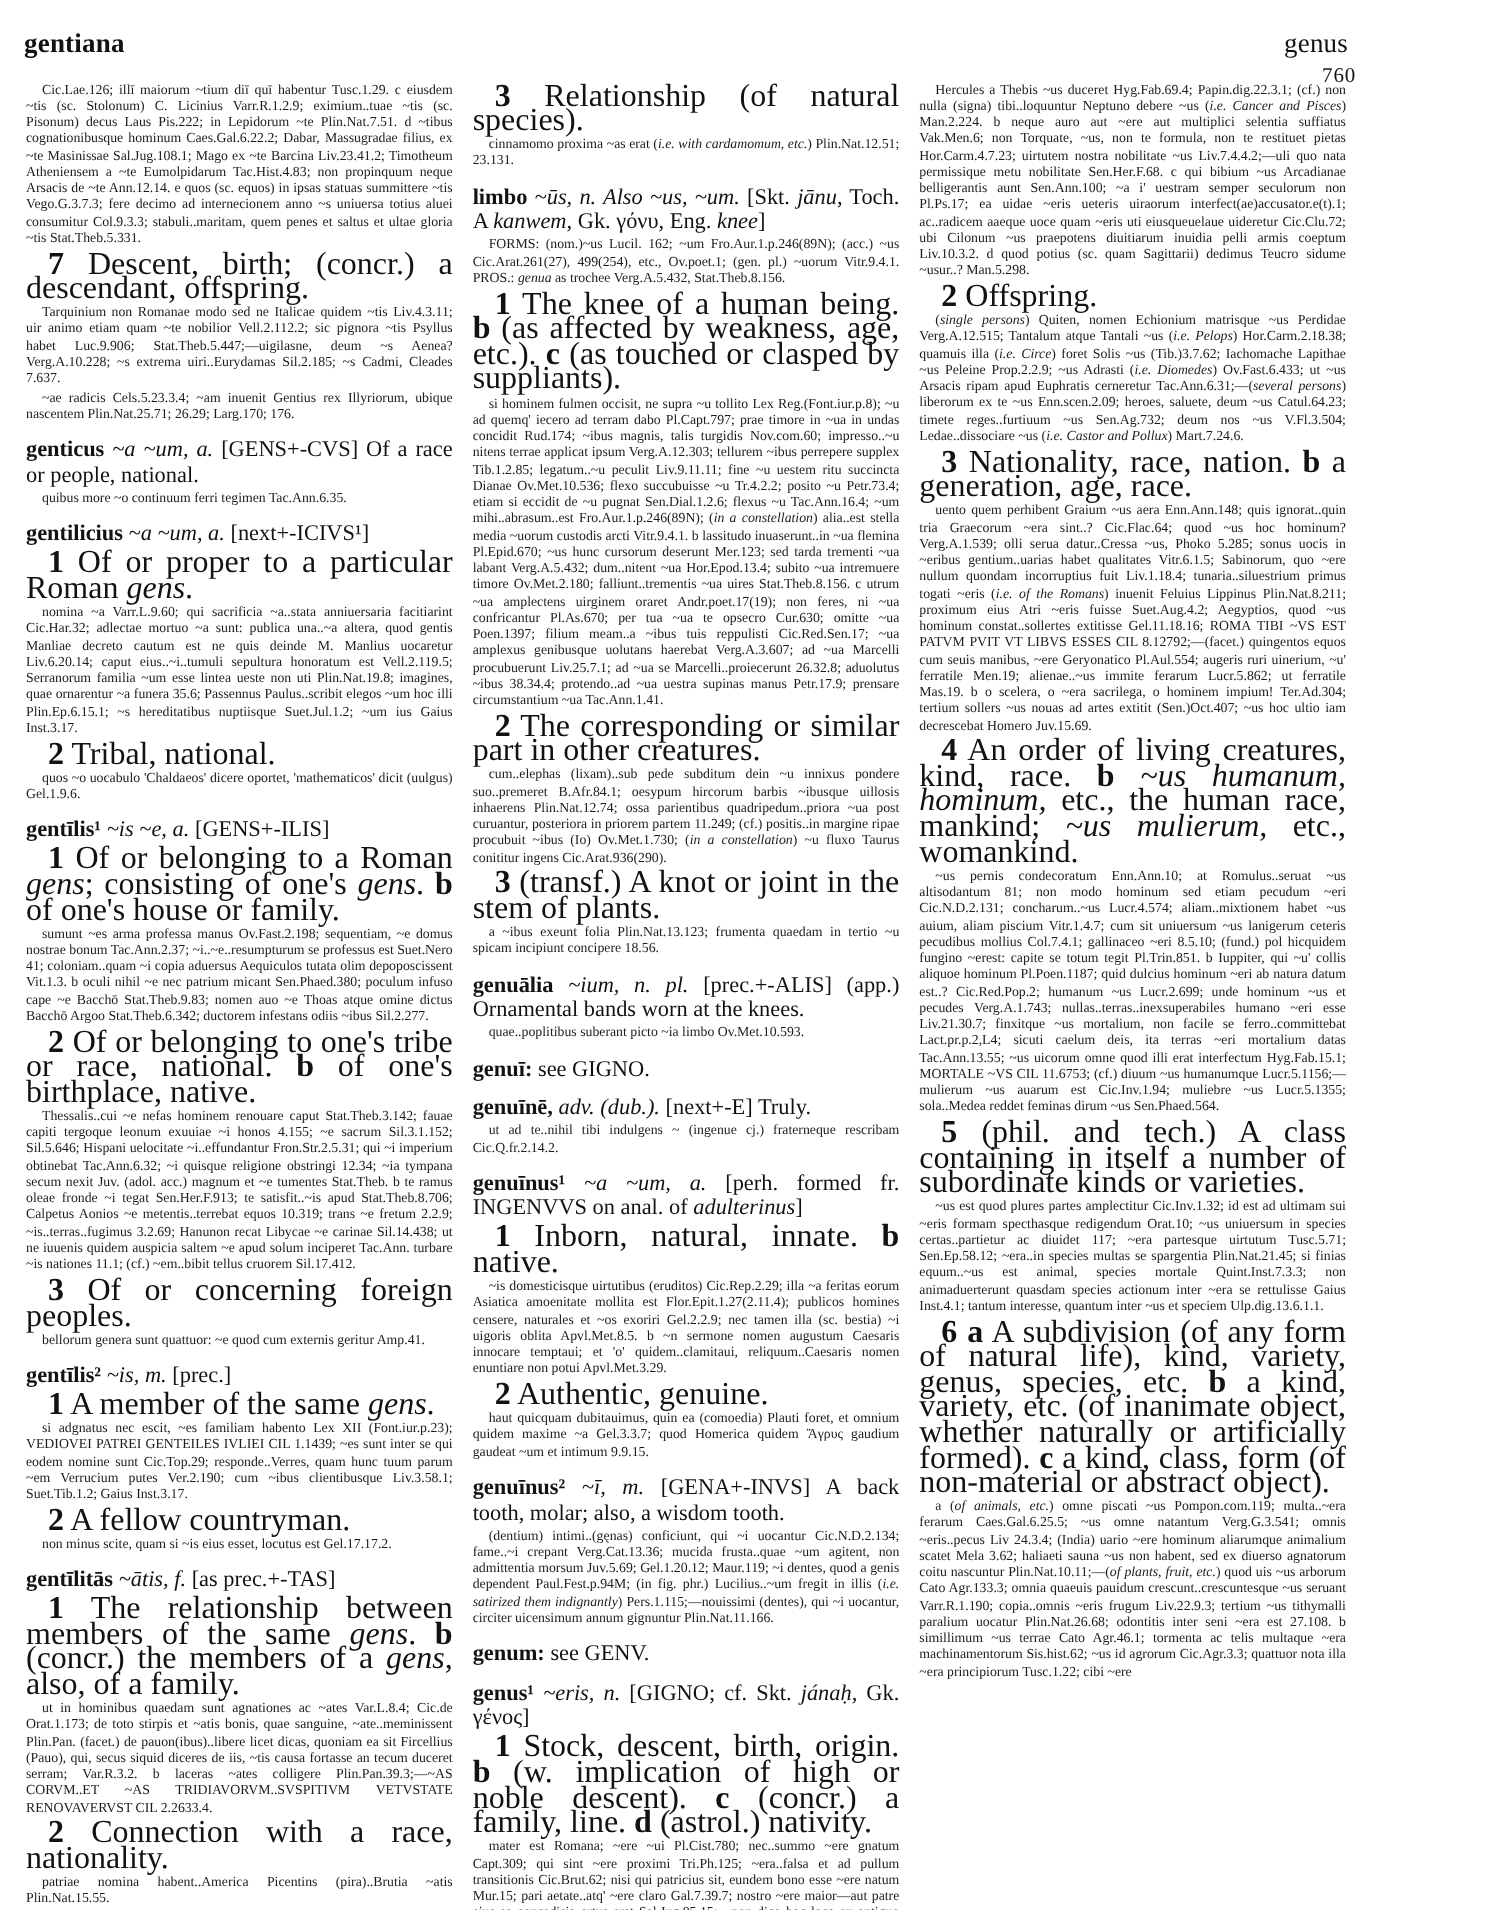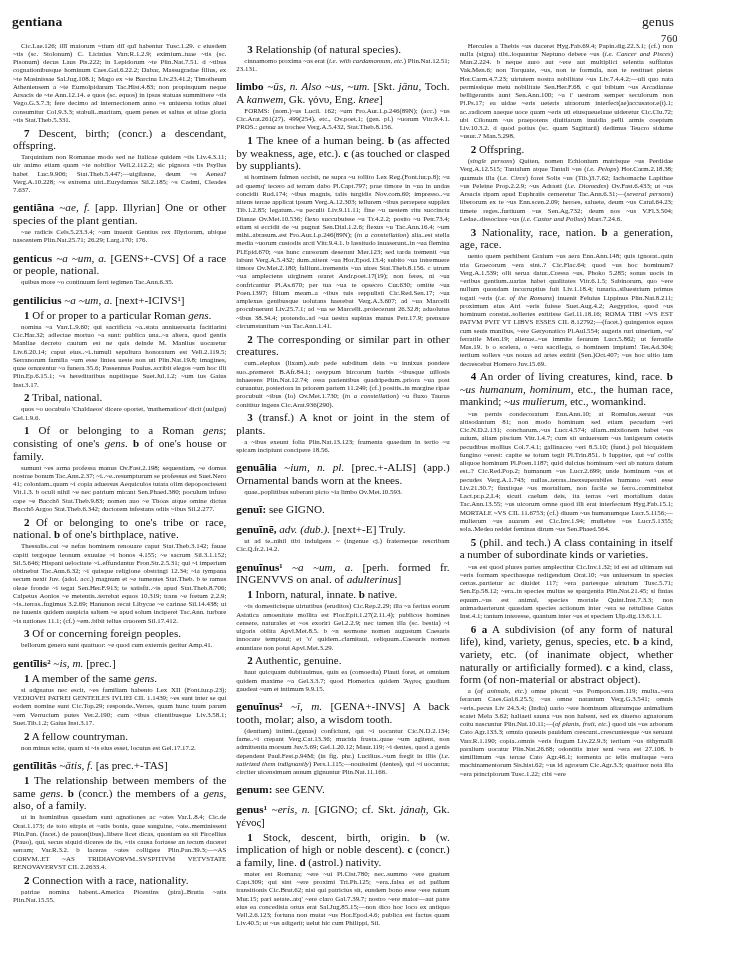--- a/index.html
+++ b/index.html
@@ -16,21 +16,21 @@
   .runhead .folio{position:absolute;left:0;right:0;top:19px;text-align:right;font-size:10.5px;letter-spacing:.4px;}
   .runhead .rhs{position:absolute;right:4px;top:0;font-weight:normal;font-size:13.5px;letter-spacing:.1px;}
 
   
   .cols{display:flex;gap:0;align-items:stretch;height:915px;}
   .col{width:244px;box-sizing:border-box;padding:0 5px;overflow:hidden;}
   .col.c2{border-left:0px;}
   .hw{font-weight:bold;font-size:11.2px;}
   .hwline{font-size:11.2px;line-height:12.6px;margin-top:7px;text-align:justify;}
   .hwline .gram{font-style:italic;margin-top:24px;}
-  .defn{font-size:11px;line-height:12.6px;text-align:justify;margin-top:2.5px;text-indent:11px;}
+  .defn{font-size:16px;line-height:12.6px;text-align:justify;margin-top:2.5px;text-indent:11px;}
   .defn .num{font-weight:bold;}
   .defn i{font-style:italic;}
   .cit{font-size:6.9px;line-height:8.25px;text-align:justify;margin-top:1.5px;text-indent:8px;
        color:#1b1b1b;font-family:"Liberation Serif","DejaVu Serif",serif;}
   .cit i{font-style:italic;}
   .gap{height:5px;}
 
   
   .page{ -webkit-font-smoothing:antialiased; }
 </style>
@@ -43,29 +43,29 @@
     <div class="lhs">gentiana</div>
     <div class="folio">760</div>
     <div class="rhs">genus</div>
   </div>
 
   <div class="cols">
     <div class="col c1">
         <div class="cit">Cic.Lae.126; illī maiorum ~tium diī quī habentur Tusc.1.29.   c eiusdem ~tis (sc. Stolonum) C. Licinius Varr.R.1.2.9; eximium..tuae ~tis (sc. Pisonum) decus Laus Pis.222; in Lepidorum ~te Plin.Nat.7.51.   d ~tibus cognationibusque hominum Caes.Gal.6.22.2; Dabar, Massugradae filius, ex ~te Masinissae Sal.Jug.108.1; Mago ex ~te Barcina Liv.23.41.2; Timotheum Atheniensem a ~te Eumolpidarum Tac.Hist.4.83; non propinquum neque Arsacis de ~te Ann.12.14.   e quos (sc. equos) in ipsas statuas summittere ~tis Vego.G.3.7.3; fere decimo ad internecionem anno ~s uniuersa totius aluei consumitur Col.9.3.3; stabuli..maritam, quem penes et saltus et ultae gloria ~tis Stat.Theb.5.331.</div>
         <div class="defn"><span class="num">7</span> <span>Descent, birth; (concr.) a descendant, offspring.</span></div>
         <div class="cit">Tarquinium non Romanae modo sed ne Italicae quidem ~tis Liv.4.3.11; uir animo etiam quam ~te nobilior Vell.2.112.2; sic pignora ~tis Psyllus habet Luc.9.906; Stat.Theb.5.447;—uigilasne, deum ~s Aenea? Verg.A.10.228; ~s extrema uiri..Eurydamas Sil.2.185; ~s Cadmi, Cleades 7.637.</div>
-        <div class="hwline"><span class="hw">gentiāna</span> <span class="gram">~ae, f.</span> <span class="etym">[app. Illyrian]</span> <span>One or other species of the plant gentian.</span></div>
         <div class="cit">~ae radicis Cels.5.23.3.4; ~am inuenit Gentius rex Illyriorum, ubique nascentem Plin.Nat.25.71; 26.29; Larg.170; 176.</div>
         <div class="hwline"><span class="hw">genticus</span> <span class="gram">~a ~um, a.</span> <span class="etym">[GENS+-CVS]</span> <span>Of a race or people, national.</span></div>
         <div class="cit">quibus more ~o continuum ferri tegimen Tac.Ann.6.35.</div>
         <div class="hwline"><span class="hw">gentilicius</span> <span class="gram">~a ~um, a.</span> <span class="etym">[next+-ICIVS¹]</span></div>
         <div class="defn"><span class="num">1</span> <span>Of or proper to a particular Roman <i>gens</i>.</span></div>
         <div class="cit">nomina ~a Varr.L.9.60; qui sacrificia ~a..stata anniuersaria facitiarint Cic.Har.32; adlectae mortuo ~a sunt: publica una..~a altera, quod gentis Manliae decreto cautum est ne quis deinde M. Manlius uocaretur Liv.6.20.14; caput eius..~i..tumuli sepultura honoratum est Vell.2.119.5; Serranorum familia ~um esse lintea ueste non uti Plin.Nat.19.8; imagines, quae ornarentur ~a funera 35.6; Passennus Paulus..scribit elegos ~um hoc illi Plin.Ep.6.15.1; ~s hereditatibus nuptiisque Suet.Jul.1.2; ~um ius Gaius Inst.3.17.</div>
         <div class="defn"><span class="num">2</span> <span>Tribal, national.</span></div>
         <div class="cit">quos ~o uocabulo 'Chaldaeos' dicere oportet, 'mathematicos' dicit (uulgus) Gel.1.9.6.</div>
+        <div class="hwline"><span class="hw">gentīlis¹</span> <span class="gram">~is ~e, a.</span> <span class="etym">[GENS+-ILIS]</span></div>
         <div class="defn"><span class="num">1</span> <span>Of or belonging to a Roman <i>gens</i>; consisting of one's <i>gens</i>.  <b>b</b> of one's house or family.</span></div>
         <div class="cit">sumunt ~es arma professa manus Ov.Fast.2.198; sequentiam, ~e domus nostrae bonum Tac.Ann.2.37; ~i..~e..resumpturum se professus est Suet.Nero 41; coloniam..quam ~i copia aduersus Aequiculos tutata olim depoposcissent Vit.1.3.   b oculi nihil ~e nec patrium micant Sen.Phaed.380; poculum infuso cape ~e Bacchō Stat.Theb.9.83; nomen auo ~e Thoas atque omine dictus Bacchō Argoo Stat.Theb.6.342; ductorem infestans odiis ~ibus Sil.2.277.</div>
         <div class="defn"><span class="num">2</span> <span>Of or belonging to one's tribe or race, national.  <b>b</b> of one's birthplace, native.</span></div>
         <div class="cit">Thessalis..cui ~e nefas hominem renouare caput Stat.Theb.3.142; fauae capiti tergoque leonum exuuiae ~i honos 4.155; ~e sacrum Sil.3.1.152; Sil.5.646; Hispani uelocitate ~i..effundantur Fron.Str.2.5.31; qui ~i imperium obtinebat Tac.Ann.6.32; ~i quisque religione obstringi 12.34; ~ia tympana secum nexit Juv. (adol. acc.) magnum et ~e tumentes Stat.Theb.   b te ramus oleae fronde ~i tegat Sen.Her.F.913; te satisfit..~is apud Stat.Theb.8.706; Calpetus Aonios ~e metentis..terrebat equos 10.319; trans ~e fretum 2.2.9; ~is..terras..fugimus 3.2.69; Hanunon recat Libycae ~e carinae Sil.14.438; ut ne iuuenis quidem auspicia saltem ~e apud solum inciperet Tac.Ann. turbare ~is nationes 11.1; (cf.) ~em..bibit tellus cruorem Sil.17.412.</div>
         <div class="defn"><span class="num">3</span> <span>Of or concerning foreign peoples.</span></div>
         <div class="cit">bellorum genera sunt quattuor: ~e quod cum externis geritur Amp.41.</div>
         <div class="hwline"><span class="hw">gentīlis²</span> <span class="gram">~is, m.</span> <span class="etym">[prec.]</span></div>
         <div class="defn"><span class="num">1</span> <span>A member of the same <i>gens</i>.</span></div>
         <div class="cit">si adgnatus nec escit, ~es familiam habento Lex XII (Font.iur.p.23); VEDIOVEI PATREI GENTEILES IVLIEI CIL 1.1439; ~es sunt inter se qui eodem nomine sunt Cic.Top.29; responde..Verres, quam hunc tuum parum ~em Verrucium putes Ver.2.190; cum ~ibus clientibusque Liv.3.58.1; Suet.Tib.1.2; Gaius Inst.3.17.</div>
         <div class="defn"><span class="num">2</span> <span>A fellow countryman.</span></div>

